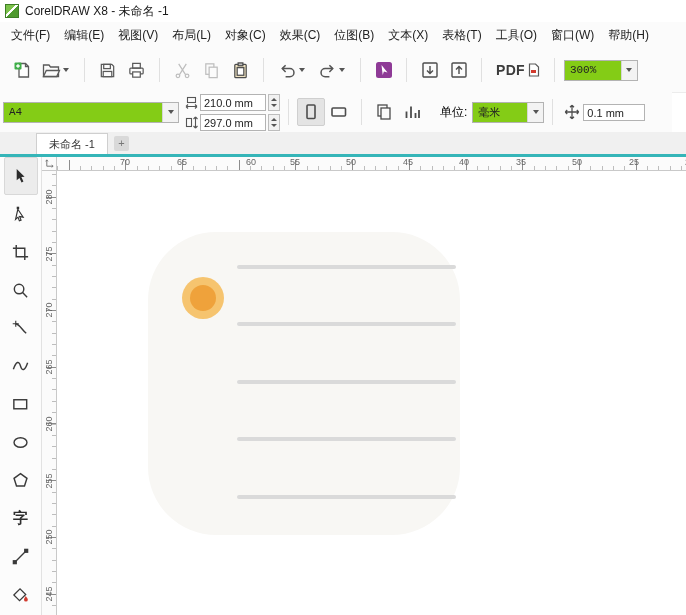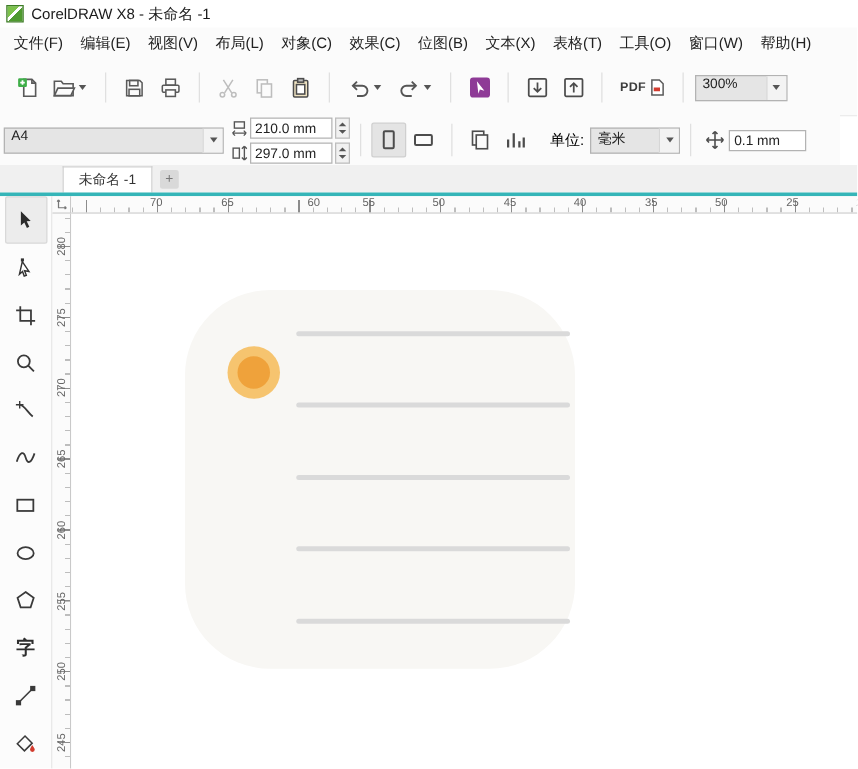--- a/index.html
+++ b/index.html
@@ -4,53 +4,53 @@
 <style>
   html,body{margin:0;padding:0;}
   body{font-family:"Liberation Sans","DejaVu Sans",sans-serif;background:#fff;}
   .window{position:relative;width:686px;height:615px;overflow:hidden;background:#fff;}
 
   
   .titlebar{position:absolute;left:0;top:0;right:0;height:22px;background:#fff;display:flex;align-items:center;padding-left:5px;gap:6px;font-size:12px;color:#1a1a1a;}
   .appicon{width:14px;height:14px;background:linear-gradient(135deg,#7cc24a 0 38%,#ffffff 38% 52%,#4e9a2e 52% 100%);border:1px solid #3d7d25;box-sizing:border-box;}
 
   
-  .menubar{position:absolute;left:0;top:22px;right:0;height:26px;background:#fbfbfb;display:flex;padding-left:4px;font-size:12px;color:#222;border-bottom:1px solid #eeeeee;white-space:nowrap;}
+  .menubar{position:absolute;left:0;top:22px;right:0;height:26px;background:#fbfbfb;display:flex;align-items:center;padding-left:4px;font-size:12px;color:#222;border-bottom:1px solid #eeeeee;white-space:nowrap;}
   .menu-item{padding:4px 7px;cursor:default;}
 
   
   .toolbar{position:absolute;left:0;top:48px;right:0;height:44px;background:#fbfbfb;display:flex;align-items:center;padding-left:8px;gap:2px;border-bottom:1px solid #ececec;}
   .tbtn{width:27px;height:27px;display:flex;align-items:center;justify-content:center;border-radius:2px;flex:0 0 auto;}
   .tb-sep{width:1px;height:24px;background:#e0e0e0;margin:0 7px;flex:0 0 auto;}
   .caret{width:0;height:0;border-left:3.5px solid transparent;border-right:3.5px solid transparent;border-top:4px solid #555;}
   .caret-slot{width:10px;display:flex;justify-content:center;}
   .disabled{opacity:.42;}
   .pdfbtn{display:flex;align-items:center;gap:3px;padding:0 5px;height:27px;}
-  .pdftext{font-size:10px;font-weight:bold;color:#3c3c3c;letter-spacing:.3px;}
-
-  .combo{height:21px;background:#e5e5e5;border:1px solid #b3b3b3;display:flex;align-items:flex-start;font-size:11px;color:#222;box-sizing:border-box;}
+  .pdftext{font-size:14px;font-weight:bold;color:#3c3c3c;letter-spacing:.3px;}
+
+  .combo{height:21px;background:#84cc16;border:1px solid #b3b3b3;display:flex;align-items:center;font-size:11px;color:#222;box-sizing:border-box;font-family:Liberation Mono, monospace;}
   .combo .val{flex:1;padding:0 5px;white-space:nowrap;overflow:hidden;}
   .combo .dd{width:15px;align-self:stretch;border-left:1px solid #d6d6d6;background:#f3f3f3;display:flex;align-items:center;justify-content:center;}
 
   
   .propbar{position:absolute;left:0;top:92px;right:14px;height:40px;background:#fbfbfb;display:flex;align-items:center;padding-left:3px;border-bottom:1px solid #e6e6e6;overflow:hidden;}
   .size-block{display:flex;flex-direction:column;gap:2px;margin-left:6px;}
   .size-row{display:flex;align-items:center;height:18px;gap:2px;}
   .field{width:66px;height:17px;line-height:16px;background:#fff;border:1px solid #b3b3b3;font-size:11px;color:#222;padding:0 3px;box-sizing:border-box;white-space:nowrap;overflow:hidden;}
   .spin{width:12px;height:17px;border:1px solid #bdbdbd;background:#f1f1f1;display:flex;flex-direction:column;align-items:center;justify-content:space-evenly;box-sizing:border-box;}
   .spin .up{width:0;height:0;border-left:3px solid transparent;border-right:3px solid transparent;border-bottom:3.5px solid #555;}
   .spin .dn{width:0;height:0;border-left:3px solid transparent;border-right:3px solid transparent;border-top:3.5px solid #555;}
   .pbtn{width:28px;height:28px;display:flex;align-items:center;justify-content:center;border-radius:2px;flex:0 0 auto;}
   .pbtn.active{background:#e4e4e4;border:1px solid #cfcfcf;box-sizing:border-box;}
   .pb-sep{width:1px;height:26px;background:#e0e0e0;margin:0 8px;flex:0 0 auto;}
   .units-label{font-size:12px;color:#000000;margin:0 5px 0 14px;white-space:nowrap;}
 
   
   .tabbar{position:absolute;left:0;top:132px;right:0;height:22px;background:#f0f0f0;display:flex;align-items:flex-end;}
-  .doc-tab{margin-left:50px;height:20px;line-height:20px;padding:0 12px;background:#fff;border:1px solid #cfcfcf;border-bottom:none;font-size:11px;color:#333;}
+  .doc-tab{margin-left:36px;height:20px;line-height:20px;padding:0 12px;background:#fff;border:1px solid #cfcfcf;border-bottom:none;font-size:11px;color:#333;}
   .add-tab{width:15px;height:15px;margin:0 0 3px 6px;background:#d9d9d9;color:#777;font-size:11px;line-height:15px;text-align:center;border-radius:2px;}
   .accent-line{position:absolute;left:0;top:154px;right:0;height:3px;background:#35b5b8;}
 
   
   .toolbox{position:absolute;left:0;top:157px;bottom:0;width:41px;background:#fcfcfc;border-right:1px solid #e2e2e2;display:flex;flex-direction:column;align-items:center;}
   .tool{width:34px;height:38px;display:flex;align-items:center;justify-content:center;border-radius:2px;flex:0 0 auto;}
   .tool.selected{background:#ececec;border:1px solid #d8d8d8;box-sizing:border-box;}
   .text-glyph{font-size:15px;font-weight:bold;color:#2e2e2e;}
 
   .ruler-corner{position:absolute;left:42px;top:157px;width:15px;height:14px;background:#fbfbfb;border-bottom:1px solid #c9c9c9;border-right:1px solid #c9c9c9;box-sizing:border-box;display:flex;align-items:center;justify-content:center;}

